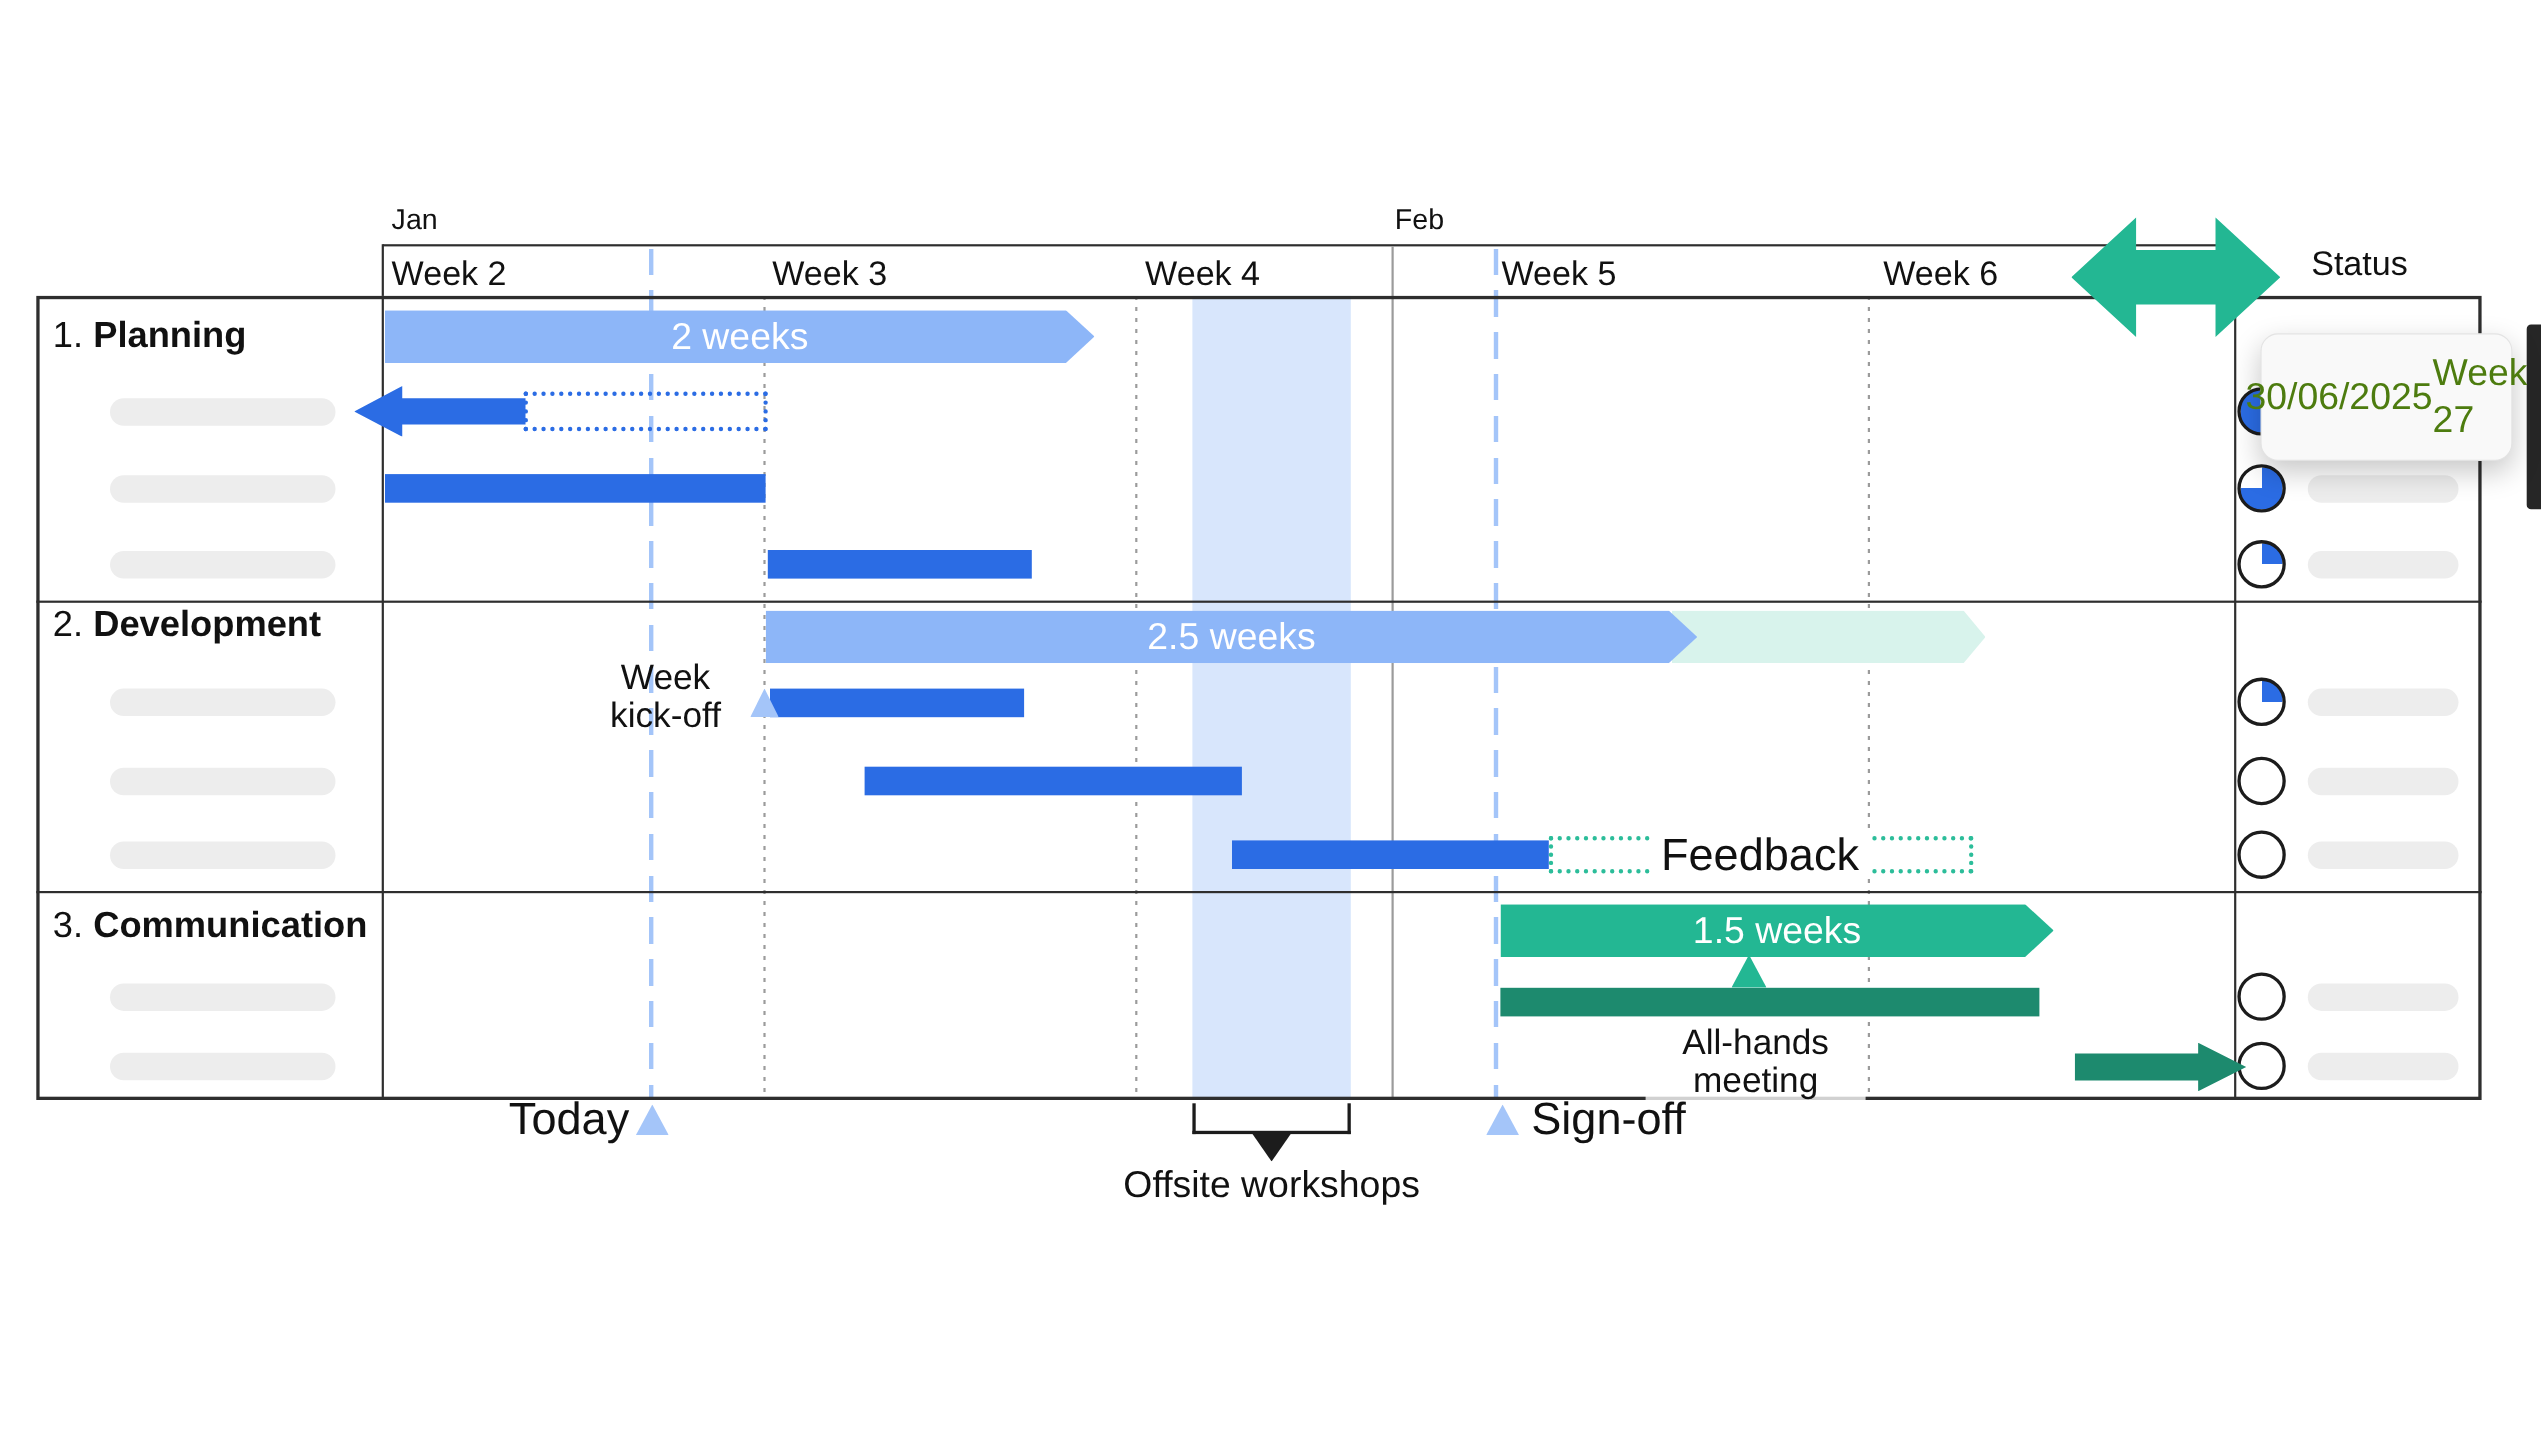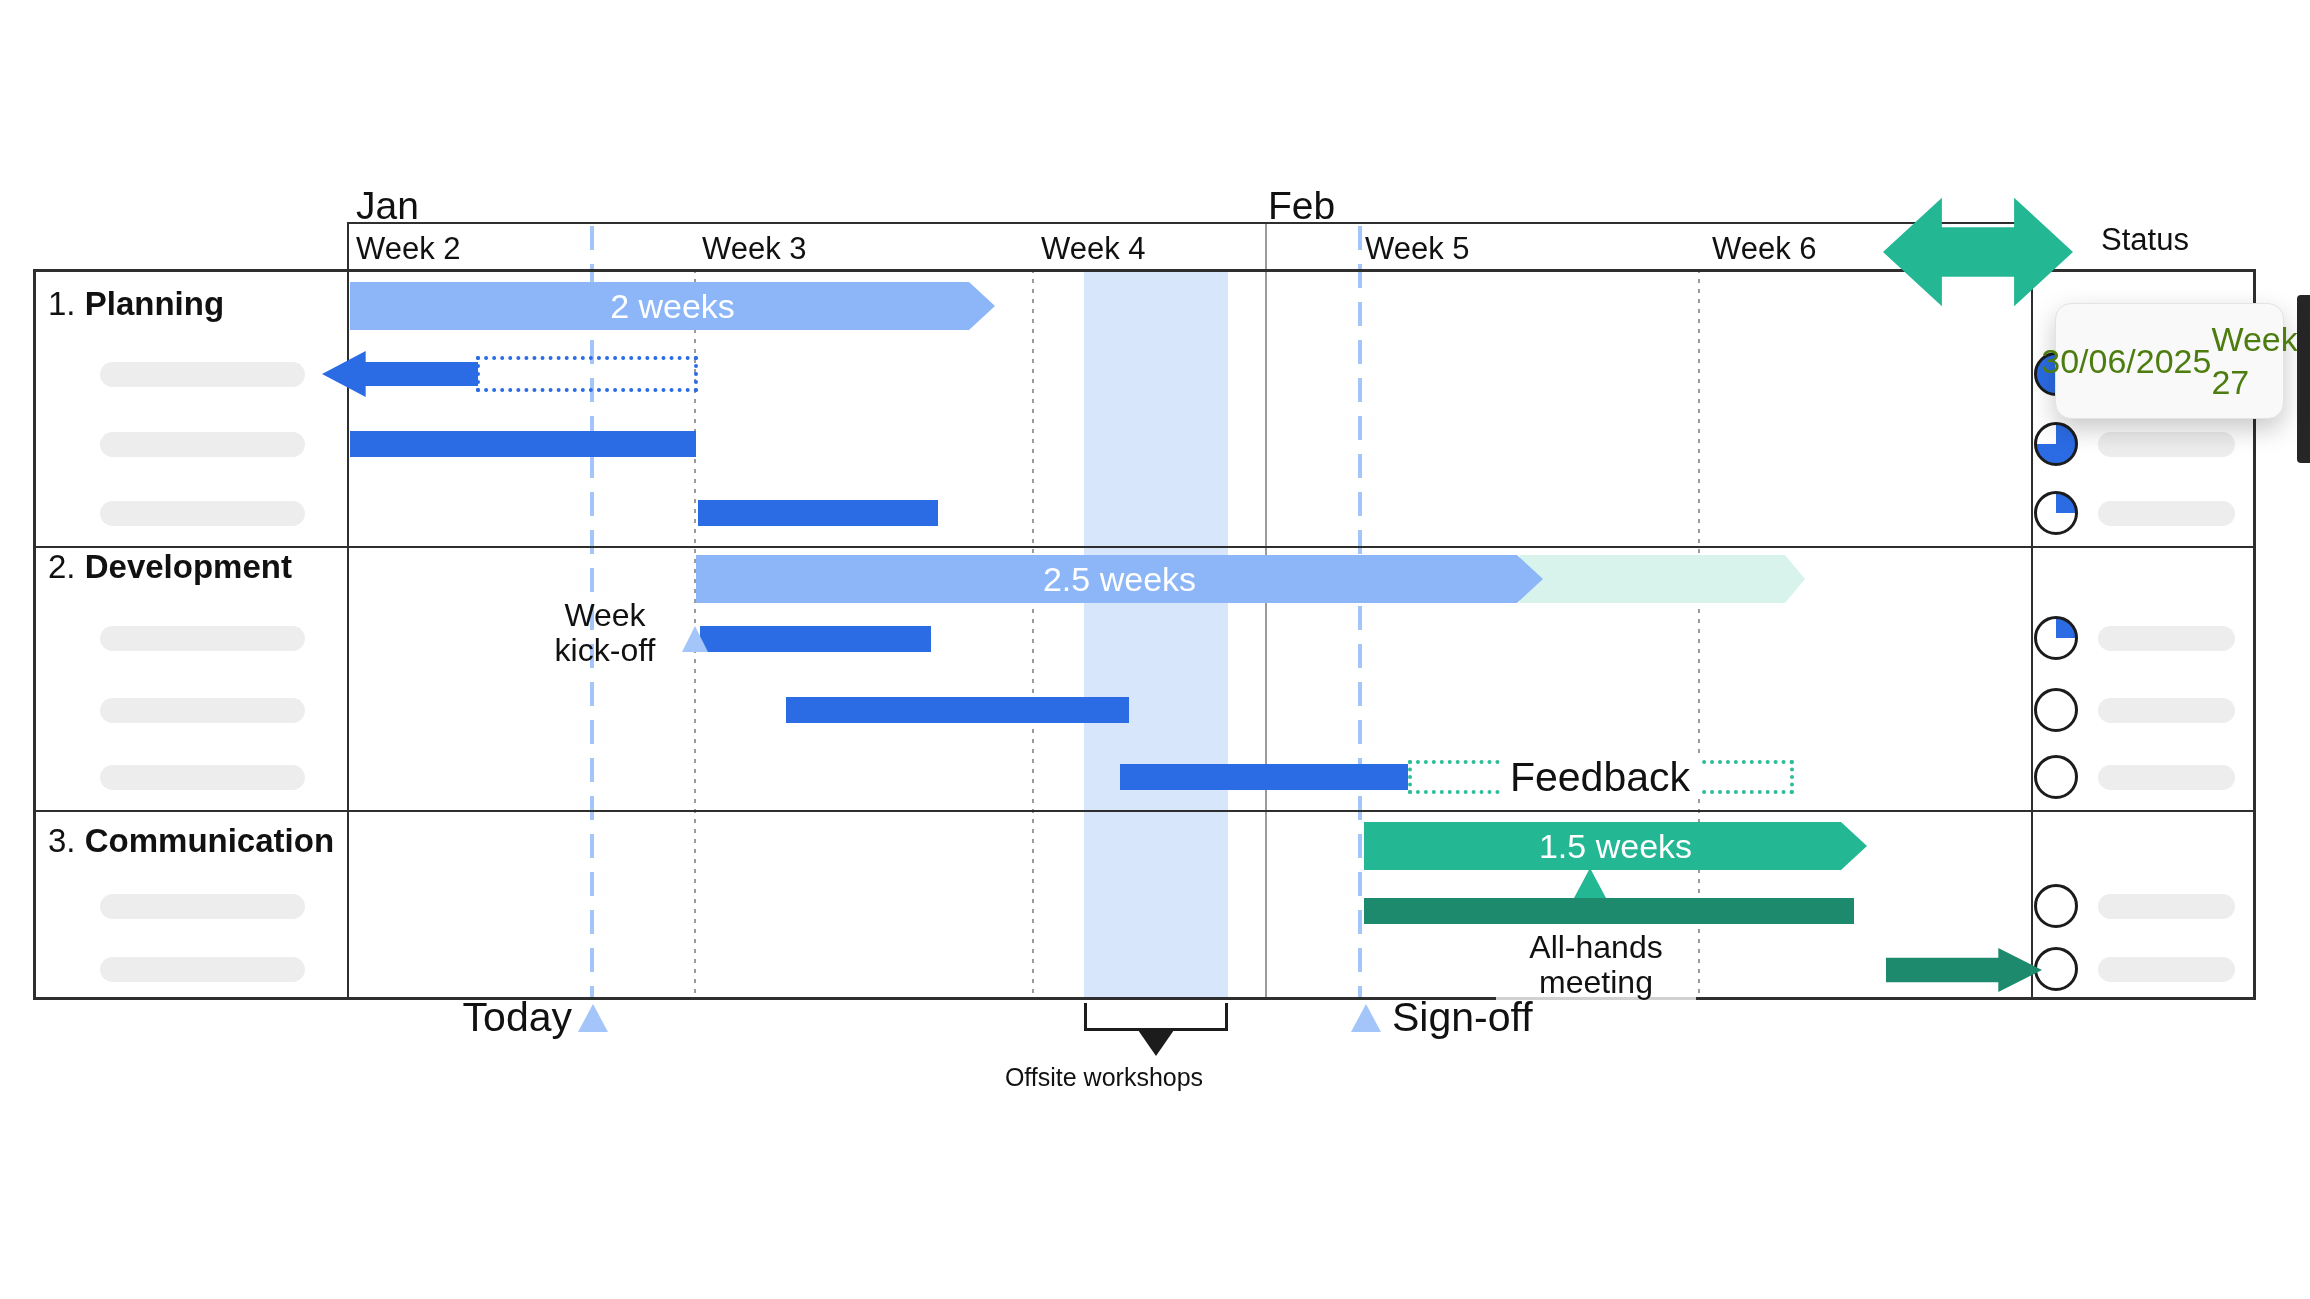--- a/index.html
+++ b/index.html
@@ -2,21 +2,21 @@
 <html style="--bar-light-blue: #8db6f8; --bar-blue: #2b6ce4; --soft-blue: #a4c5f9; --pale-blue-band: #d8e6fc; --mint: #d8f3ec; --teal: #23b793; --teal-dot: #2cbd9a; --green-dark: #1d8a6e; --pill-grey: #ededed; --grid-grey: #9b9b9b; --line-dark: #2e2e2e; --tooltip-bg: #f9f9f9; --edge-dark: #262626; --text: #111111;"><head>
 <meta charset="utf-8">
 <style>
   html,body{margin:0;padding:0;background:#ffffff;}
   #stage{
     position:relative;width:2310px;height:1299px;background:#fff;overflow:hidden;
     font-family:"Liberation Sans","DejaVu Sans",sans-serif;color:var(--text);
   }
   .abs{position:absolute;}
   
-  .month-label{font-size:39px;color:var(--text);}
+  .month-label{font-size:26px;color:var(--text);}
   .week-label{font-size:31px;color:var(--text);}
   .hline{background:var(--line-dark);height:2px;}
   .vline{background:var(--line-dark);width:2px;}
   .vline-grey{background:var(--grid-grey);width:2px;}
   .vdot{
     width:2px;
     background:repeating-linear-gradient(180deg,var(--grid-grey) 0 4px,transparent 4px 10px);
   }
   .vdash-blue{
     width:4px;
@@ -167,21 +167,21 @@
   <div class="abs arrow-right" style="left:1886px;top:948px;width:156px;height:44px;z-index:10;"></div>
 
   <div class="abs tri-up-soft" style="left:578px;top:1004px;width:30px;height:28px;z-index:6;"></div>
   <div class="abs ann txt-r" style="left:372px;top:998px;width:200px;height:38px;z-index:6;">Today</div>
 
   <div class="abs tri-up-soft" style="left:1351px;top:1004px;width:30px;height:28px;z-index:6;"></div>
   <div class="abs ann txt-l" style="left:1392px;top:998px;width:260px;height:38px;z-index:6;">Sign-off</div>
 
   <div class="abs bracket" style="left:1084px;top:1003px;width:144px;height:28px;z-index:6;"></div>
   <div class="abs tri-down-black" style="left:1138px;top:1030px;width:36px;height:26px;z-index:6;"></div>
-  <div class="abs ann txt-c" style="left:904px;top:1058px;width:400px;height:38px;font-size:25px;z-index:6;">Offsite workshops</div>
+  <div class="abs ann txt-c" style="left:956px;top:1058px;width:400px;height:38px;font-size:34px;z-index:6;">Offsite workshops</div>
 
   <div class="abs pie" style="left: 2034px; top: 352px; z-index: 6; background: conic-gradient(var(--bar-blue) 100%, #ffffff 100%);"></div>
   <div class="abs pie" style="left: 2034px; top: 422px; z-index: 6; background: conic-gradient(var(--bar-blue) 75%, #ffffff 75%);"></div>
   <div class="abs pie" style="left: 2034px; top: 491px; z-index: 6; background: conic-gradient(var(--bar-blue) 25%, #ffffff 25%);"></div>
   <div class="abs pie" style="left: 2034px; top: 616px; z-index: 6; background: conic-gradient(var(--bar-blue) 25%, #ffffff 25%);"></div>
   <div class="abs pie" style="left: 2034px; top: 688px; z-index: 6; background: conic-gradient(var(--bar-blue) 0%, #ffffff 0%);"></div>
   <div class="abs pie" style="left: 2034px; top: 755px; z-index: 6; background: conic-gradient(var(--bar-blue) 0%, #ffffff 0%);"></div>
   <div class="abs pie" style="left: 2034px; top: 884px; z-index: 6; background: conic-gradient(var(--bar-blue) 0%, #ffffff 0%);"></div>
   <div class="abs pie" style="left: 2034px; top: 947px; z-index: 6; background: conic-gradient(var(--bar-blue) 0%, #ffffff 0%);"></div>
 

